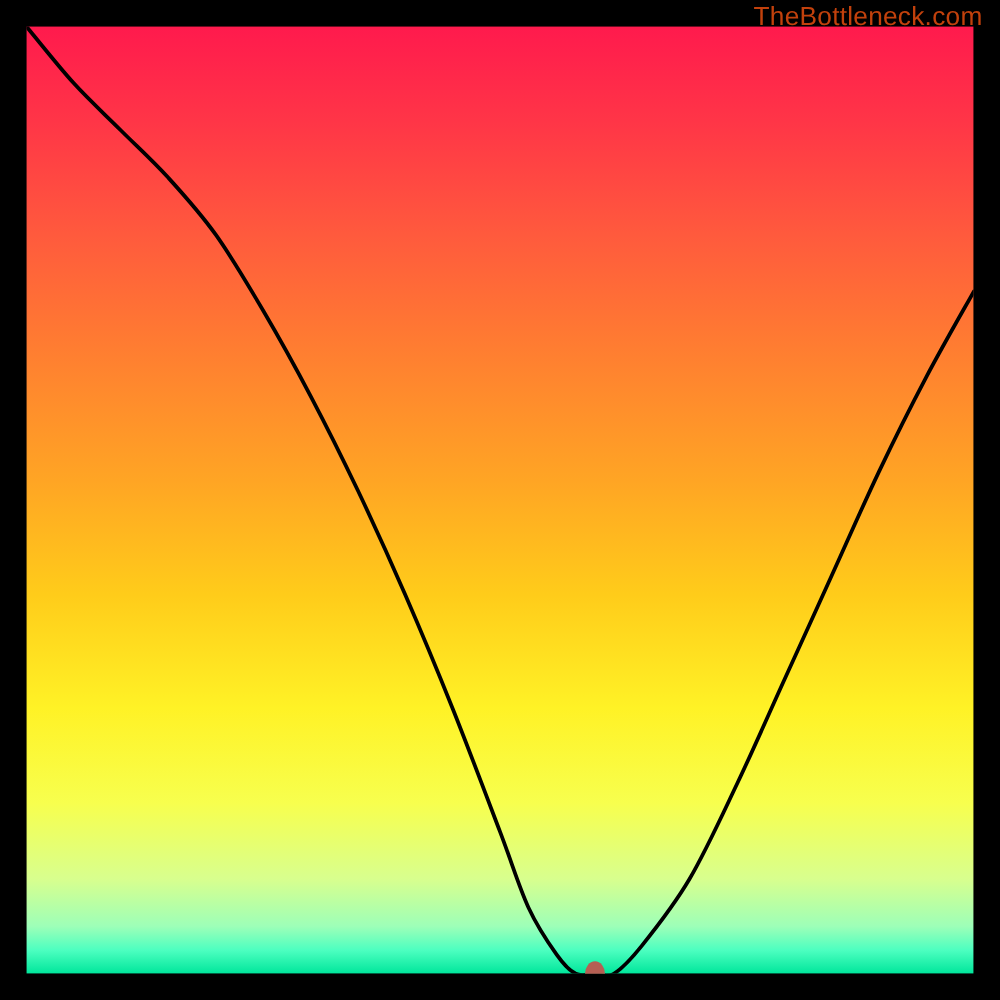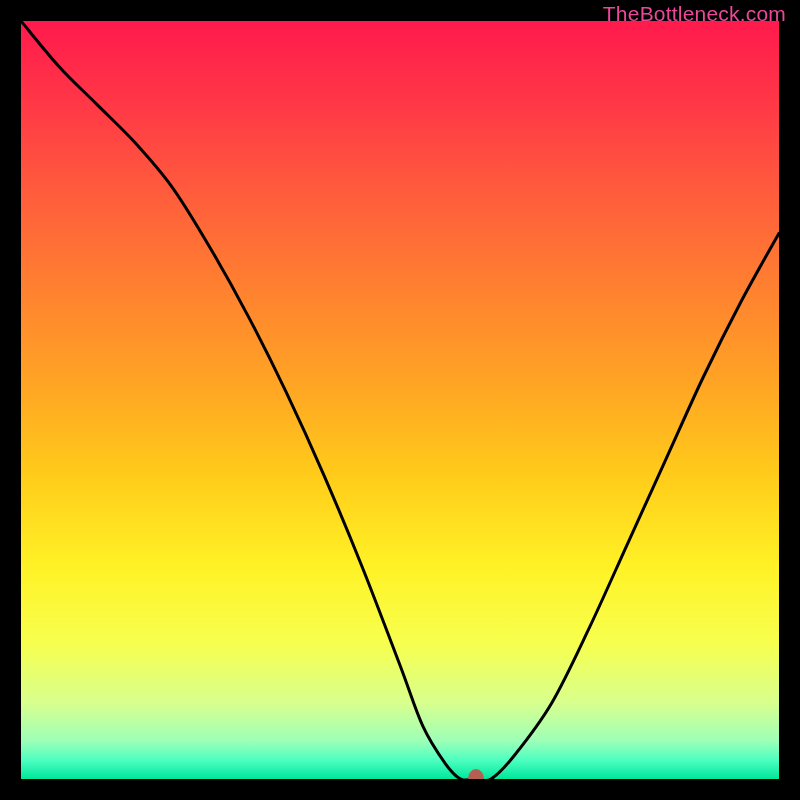--- a/index.html
+++ b/index.html
@@ -16,21 +16,21 @@
     left: 0;
     top: 0;
     width: 800px;
     height: 800px;
     background: #000;
   }
   .watermark {
     position: absolute;
     top: 2px;
     right: 14px;
-    color: #ec4899;
+    color: #c2410c;
     font-size: 21px;
     letter-spacing: 0.2px;
     user-select: none;
   }
   .plot {
     position: absolute;
     left: 21px;
     top: 21px;
     width: 758px;
     height: 758px;

